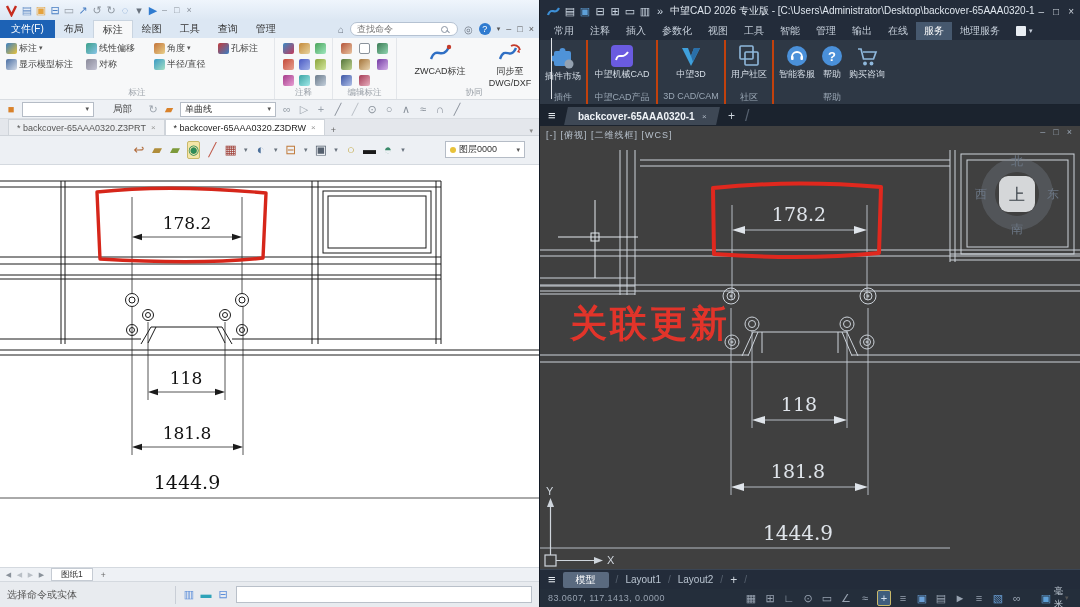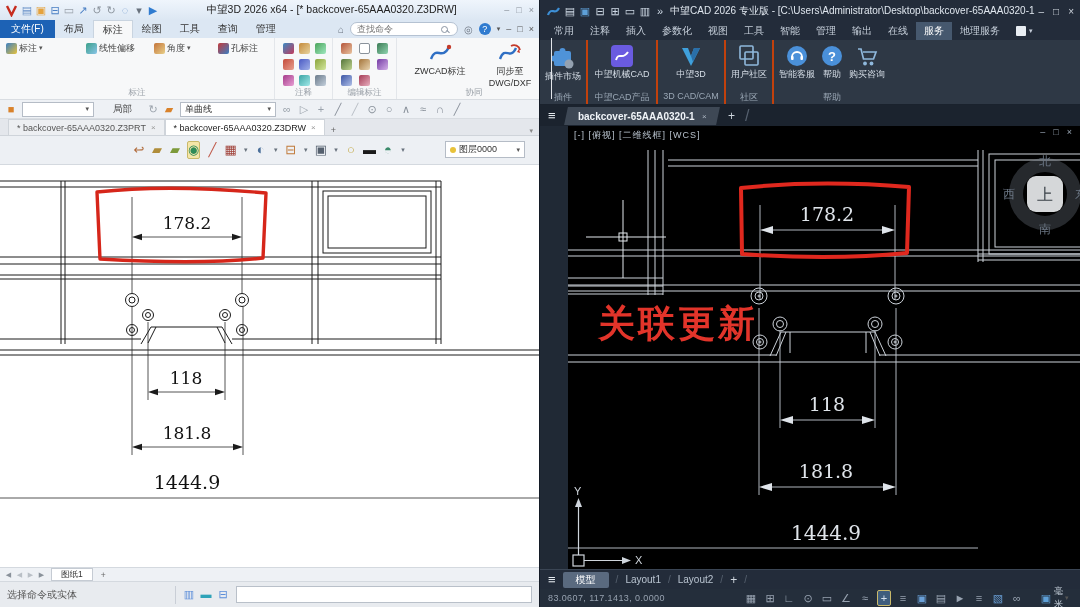--- a/index.html
+++ b/index.html
@@ -79,21 +79,21 @@
   .rbtn { display:flex; flex-direction:column; align-items:center; font-size:9px; color:#d5dde6; text-align:center; line-height:1.15; }
   .rrc-label { height:13px; text-align:center; font-size:9px; color:#9aa7b5; white-space:nowrap; padding:0 4px; }
 
   .rdt { height:21px; background:#1b232e; display:flex; align-items:center; padding:0 8px; gap:10px; flex:none; }
   .hamb { color:#e4e9ee; font-size:13px; line-height:13px; }
   .rtab { background:#3e4855; color:#f0f4f8; padding:0 12px; height:18px; display:flex; align-items:center; gap:7px; font-weight:bold; font-size:10px; transform:skewX(-12deg); }
   .rtab > * { transform:skewX(12deg); }
   .rtab .tx { color:#aab4c0; font-weight:normal; }
   .rplus { color:#cfd6de; font-size:12px; }
 
-  .rcv { position:relative; flex:1; background:#000000; overflow:hidden;margin-left:28px; }
+  .rcv { position:relative; flex:1; background:#404040; overflow:hidden; }
   .vplabel { position:absolute; top:3px; left:6px; font-size:9px; color:#b7c1cc; letter-spacing:1px; }
   .rcv-win { position:absolute; top:1px; right:8px; color:#9aa7b5; font-size:9px; display:flex; gap:8px; }
 
   .rlt { height:20px; background:#232c3a; display:flex; align-items:center; padding:0 8px; gap:7px; font-size:10px; color:#b9c4d0; border-top:1px solid #3a4554; flex:none; }
   .model-tab { background:#5a6a7f; color:#fff; padding:1px 13px; border-radius:2px; }
   .lsl { color:#55606e; }
   .rsb { height:18px; background:#242e3b; display:flex; align-items:center; padding:0 8px; gap:8px; font-size:9px; color:#97a2b0; flex:none; }
   .coords { width:148px; letter-spacing:.4px; flex:none; }
   .sicons { display:flex; gap:5px; align-items:center; margin-left:40px; }
   .sicons .gico { font-size:11px; line-height:14px; min-width:14px; }
@@ -114,21 +114,20 @@
           <span class="gico" data-name="open-folder-icon" style="color: rgb(229, 162, 60);">▣</span>
           <span class="gico" data-name="save-icon" style="color: rgb(74, 127, 196);">⊟</span>
           <span class="gico" data-name="print-icon" style="color: rgb(154, 162, 171);">▭</span>
           <span class="gico" data-name="export-icon" style="color: rgb(74, 127, 196);">↗</span>
           <span class="gico" data-name="undo-icon" style="color: rgb(138, 146, 155);">↺</span>
           <span class="gico" data-name="redo-icon" style="color: rgb(138, 146, 155);">↻</span>
           <span class="gico" data-name="spin-icon" style="color: rgb(107, 147, 201);">◌</span>
           <span class="gico" data-name="dropdown-arrow" style="color: rgb(105, 114, 125);">▾</span>
           <span class="gico" data-name="play-icon" style="color: rgb(47, 123, 208);">▶</span>
         </span>
-      <div class="lt-title" data-name="zw3d-window-title">中望3D 2026 x64  - [* backcover-65AAA0320.Z3DRW]</div>
       <div class="lwin" data-name="zw3d-window-controls">
         <span data-name="minimize-icon">–</span>
         <span data-name="maximize-icon">□</span>
         <span data-name="close-icon">×</span>
       </div>
     </div>
 
     <div class="lm" data-name="zw3d-menu-bar">
       <div class="lm-file" data-name="file-menu-button">文件(F)</div>
       <div class="lm-tab" data-name="tab-layout">布局</div>
@@ -167,20 +166,34 @@
               <span>线性偏移</span>
             </div>
           <div class="ritem w3" data-name="angle-button">
               <span class="mi" style="background:linear-gradient(135deg,#c4743a,#e8d08a)" data-name="angle-icon"></span>
               <span>角度</span>
               <span class="arr">▾</span>
             </div>
           <div class="ritem w4" data-name="hole-callout-button">
               <span class="mi" style="background:linear-gradient(135deg,#c43a3a,#3a7fc4)" data-name="hole-callout-icon"></span>
               <span>孔标注</span>
+            </div>
+        </div>
+        <div class="rrow">
+          <div class="ritem w1" data-name="show-model-dims-button">
+              <span class="mi" style="background:linear-gradient(135deg,#4a6fa4,#d4dce8)" data-name="show-model-dims-icon"></span>
+              <span>显示模型标注</span>
+            </div>
+          <div class="ritem w2" data-name="symmetry-button">
+              <span class="mi" style="background:linear-gradient(135deg,#8a8a9a,#c4c4d4)" data-name="symmetry-icon"></span>
+              <span>对称</span>
+            </div>
+          <div class="ritem w3" data-name="radius-diameter-button">
+              <span class="mi" style="background:linear-gradient(135deg,#3a9ac4,#a4e0c4)" data-name="radius-diameter-icon"></span>
+              <span>半径/直径</span>
             </div>
         </div>
         <div class="lrg-label" data-name="group-label-dimension">标注</div>
       </div>
       <div class="lrg" data-name="ribbon-group-annotation">
         <div class="ig">
           <span class="mi" style="background:linear-gradient(135deg,#3a8ac4,#c43a5a)" data-name="annotation-tool-icon"></span>
           <span class="mi" style="background:linear-gradient(135deg,#c48a3a,#e8d4a0)" data-name="annotation-tool-icon"></span>
           <span class="mi" style="background:linear-gradient(135deg,#4aa45a,#a0e8c0)" data-name="annotation-tool-icon"></span>
           <span class="mi" style="background:linear-gradient(135deg,#c44a3a,#e8a090)" data-name="annotation-tool-icon"></span>

